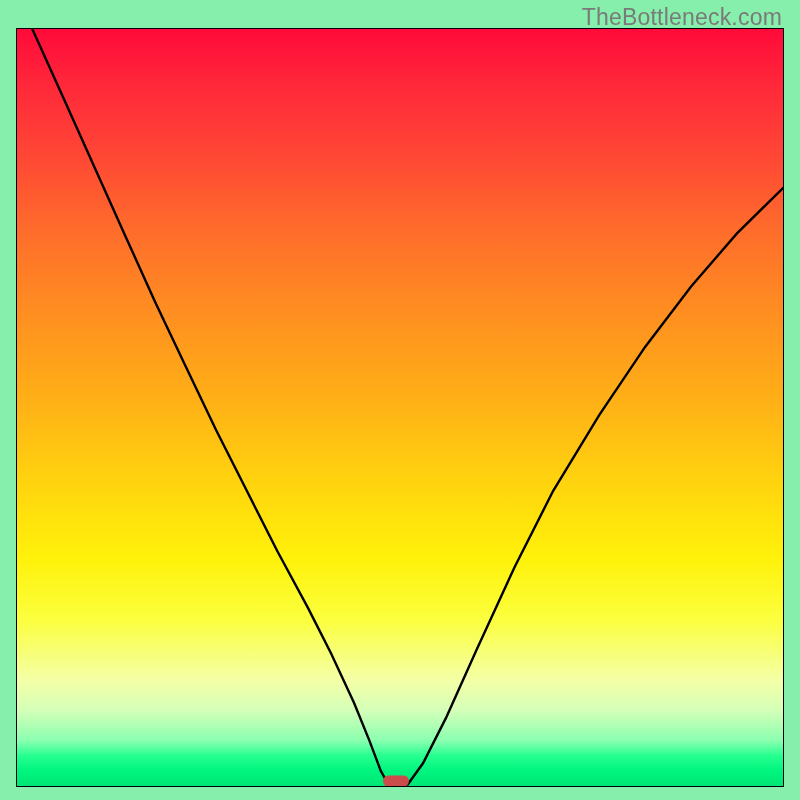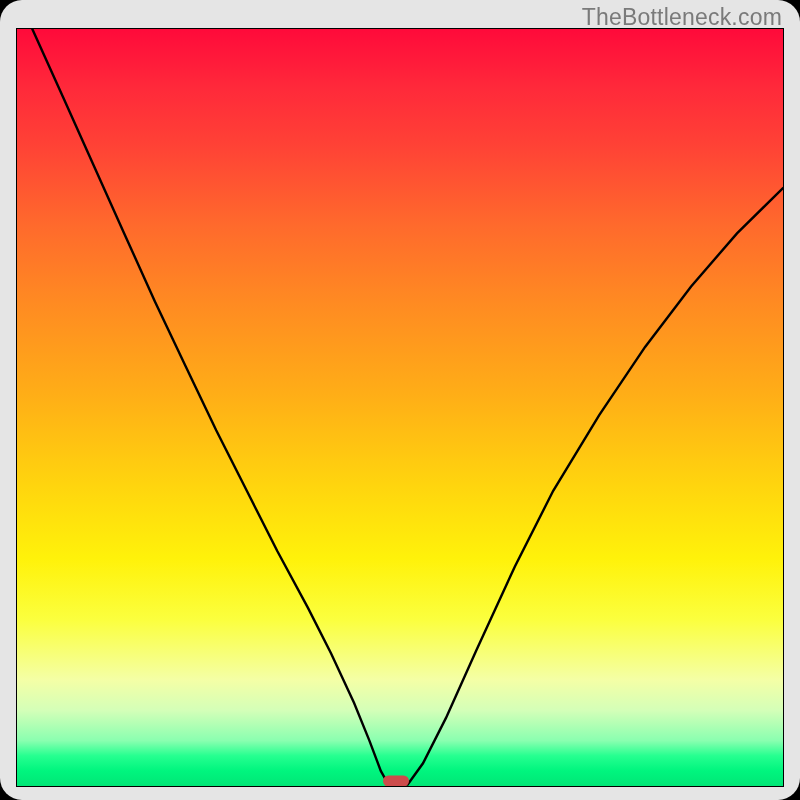--- a/index.html
+++ b/index.html
@@ -7,22 +7,21 @@
     padding: 0;
     width: 800px;
     height: 800px;
     background: #000;
     overflow: hidden;
     font-family: Arial, Helvetica, sans-serif;
   }
   .frame {
     position: absolute;
     inset: 0;
-    background: #e5e5e5;
-    border-radius: 22px;
+    background: #86efac;
   }
   .plot-area {
     position: absolute;
     left: 17px;
     top: 29px;
     width: 766px;
     height: 757px;
     overflow: hidden;
   }
   .gradient {

